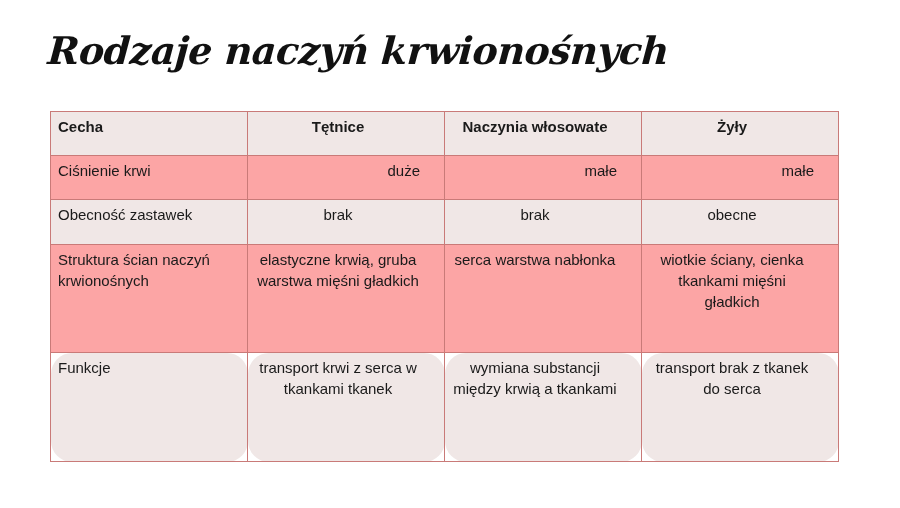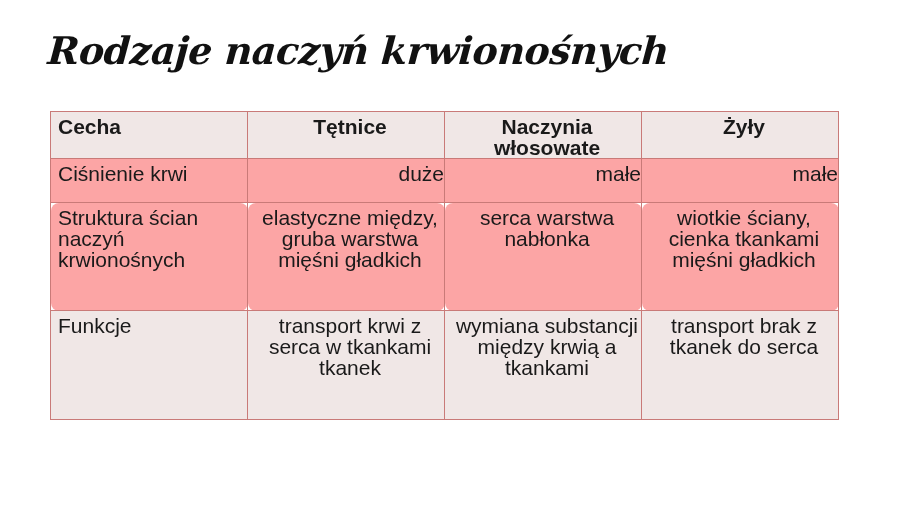--- a/index.html
+++ b/index.html
@@ -13,32 +13,32 @@
     font-style: italic; font-weight: bold;
     font-size: 38px; color: #111111; letter-spacing: -0.5px;
     transform: skewX(-4deg);
   }
   table.grid {
     position: absolute; left: 50px; top: 111px;
     width: 788px; border-collapse: collapse; table-layout: fixed;
   }
   table.grid td {
     border: 1.5px solid #c97a78;
-    font-size: 21px; line-height: 21px; color: #1a1a1a;
-    vertical-align: top; padding: 4px 0 0 8px;
+    font-size: 15px; line-height: 21px; color: #1a1a1a;
+    vertical-align: top; padding: 4px 24px 0 8px;
     text-align: center;
   }
   table.grid td.first { text-align: left; padding-left: 7px; }
   tr.header td { font-weight: bold; height: 39px; }
   tr.light td { background: #f0e7e6; }
   tr.dark td { background: #fca5a5; }
   tr.r1 td { height: 39px; text-align: right; }
   tr.r2 td { height: 40px; }
-  tr.r3 td { height: 103px; border-radius: 8px; }
-  tr.r4 td { height: 104px; }
+  tr.r3 td { height: 103px; }
+  tr.r4 td { height: 104px; border-radius: 21px; }
 </style>
 </head>
 <body>
 
 <div class="title">Rodzaje naczyń krwionośnych</div>
 
 <table class="grid">
   <colgroup>
     <col style="width:197px">
       <col style="width:197px">
@@ -51,23 +51,29 @@
     <td>Tętnice</td>
     <td>Naczynia włosowate</td>
     <td>Żyły</td>
   </tr>
   <tr class="dark r1">
     <td class="first">Ciśnienie krwi</td>
     <td>duże</td>
     <td>małe</td>
     <td>małe</td>
   </tr>
+  <tr class="light r2">
+    <td class="first">Obecność zastawek</td>
+    <td>brak</td>
+    <td>brak</td>
+    <td>obecne</td>
+  </tr>
   <tr class="dark r3">
     <td class="first">Struktura ścian naczyń krwionośnych</td>
-    <td>elastyczne między, gruba warstwa mięśni gładkich</td>
+    <td>elastyczne krwią, gruba warstwa mięśni gładkich</td>
     <td>serca warstwa nabłonka</td>
     <td>wiotkie ściany, cienka tkankami mięśni gładkich</td>
   </tr>
   <tr class="light r4">
     <td class="first">Funkcje</td>
     <td>transport krwi z serca w tkankami tkanek</td>
     <td>wymiana substancji między krwią a tkankami</td>
     <td>transport brak z tkanek do serca</td>
   </tr>
 </tbody>

